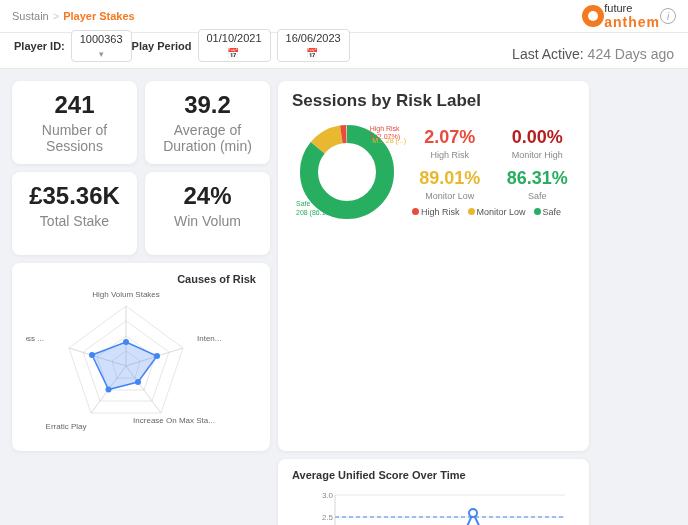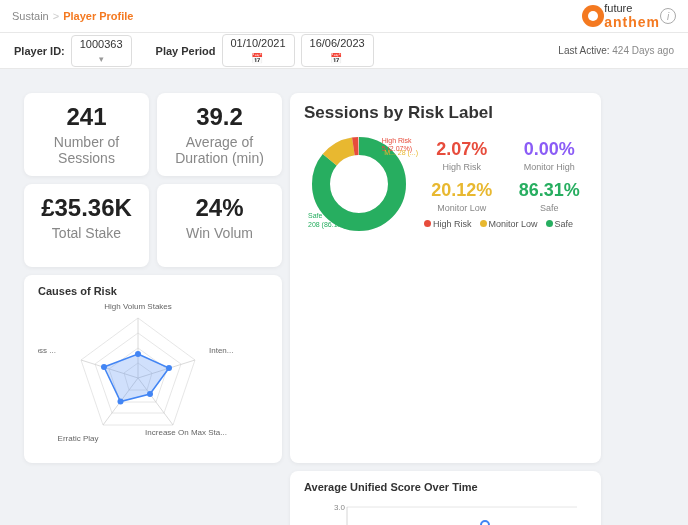--- a/index.html
+++ b/index.html
@@ -68,22 +68,21 @@
       border-radius: 50%;
       display: flex; align-items: center; justify-content: center;
       font-size: 10px; color: #aaa; font-style: italic; cursor: pointer;
     }
 
     
     .header-row {
       background: #fff;
       padding: 6px 14px;
       display: flex;
-      align-items: center;
-      gap: 24px;
+      align-items: flex-end;
       border-bottom: 1px solid #e8e8e8;
       height: 36px;
     }
     .header-field {
       display: flex;
       align-items: center;
       gap: 6px;
       font-size: 11px;
       color: #555;
     }
@@ -91,28 +90,28 @@
     .header-field .value-box {
       border: 1px solid #ddd;
       border-radius: 4px;
       padding: 2px 8px;
       font-size: 11px;
       color: #333;
       background: #fff;
       display: flex; align-items: center; gap: 4px; flex-direction: column;
     }
     .chevron-icon { font-size: 9px; color: #999; }
-    .last-active { margin-left: auto; font-size: 10px; color: #555; }
+    .last-active { margin-left: auto; font-size: 14px; color: #555; }
     .last-active span { color: #888; }
     .cal-icon { font-size: 10px; color: #999; }
 
     
     .main-content {
       flex: 1;
-      padding: 24px;
+      padding: 12px;
       display: grid;
       grid-template-columns: 1fr 1fr 1fr;
       grid-template-rows: auto auto auto;
       gap: 8px;
       overflow: hidden;
     }
 
     
     .card {
       background: #fff;
@@ -142,21 +141,21 @@
     .risk-content { display: flex; gap: 10px; align-items: center; }
     .donut-container { position: relative; width: 110px; height: 110px; flex-shrink: 0; }
     .risk-stat { text-align: center; }
     .risk-stat .pct {
       font-size: 18px;
       font-weight: 700;
       line-height: 1.2;
     }
     .risk-stat .rlabel { font-size: 9px; color: #888; margin-top: 1px; }
     .color-red { color: #e74c3c; }
-    .color-orange { color: #8b5cf6; }
+    .color-orange { color: #b91c1c; }
     .color-yellow { color: #e8b830; }
     .color-green { color: #27ae60; }
     .legend { display: flex; gap: 8px; margin-top: 6px; font-size: 9px; color: #555; align-items: center; }
     .legend-dot { width: 7px; height: 7px; border-radius: 50%; display: inline-block; margin-right: 2px; }
     .chart-title { font-size: 11px; font-weight: 600; color: #333; margin-bottom: 6px; }
 
     
     .radar-wrap { display: flex; align-items: center; justify-content: center; height: 150px; }
 
     .stats-left {
@@ -167,20 +166,21 @@
       grid-template-rows: 1fr 1fr;
       gap: 8px;
     }
     .risk-right {
       grid-column: 2;
       grid-row: 1 / 3;
     }
     .radar-section {
       grid-column: 1;
       grid-row: 2;
+      text-align: right;
     }
     .line-section {
       grid-column: 2;
       grid-row: 3;
     }
 
     .y-axis-label {
       font-size: 8px;
       color: #888;
       writing-mode: vertical-rl;
@@ -190,21 +190,21 @@
   </style>
 </head>
 <body>
 
 <div class="app-container">
 
   <div class="top-nav">
     <div class="breadcrumb">
       <span>Sustain</span>
       <span class="sep">&gt;</span>
-      <span class="active">Player Profile</span>
+      <span class="active">Player Stakes</span>
     </div>
     <div class="brand">
       <div class="brand-logo">
         <div class="brand-logo-inner"></div>
       </div>
       <div>
         <div class="brand-text">future</div>
         <div class="brand-sub">anthem</div>
       </div>
       <div class="info-icon">
@@ -286,21 +286,21 @@
           <div style="display:grid;grid-template-columns:1fr 1fr;gap:8px 12px;">
             <div class="risk-stat">
               <div class="pct color-red">2.07%</div>
               <div class="rlabel">High Risk</div>
             </div>
             <div class="risk-stat">
               <div class="pct color-orange">0.00%</div>
               <div class="rlabel">Monitor High</div>
             </div>
             <div class="risk-stat">
-              <div class="pct color-yellow">20.12%</div>
+              <div class="pct color-yellow">89.01%</div>
               <div class="rlabel">Monitor Low</div>
             </div>
             <div class="risk-stat">
               <div class="pct color-green">86.31%</div>
               <div class="rlabel">Safe</div>
             </div>
           </div>
 
           <div class="legend">
             <span><span class="legend-dot" style="background:#e74c3c;"></span><span>High Risk</span></span>

